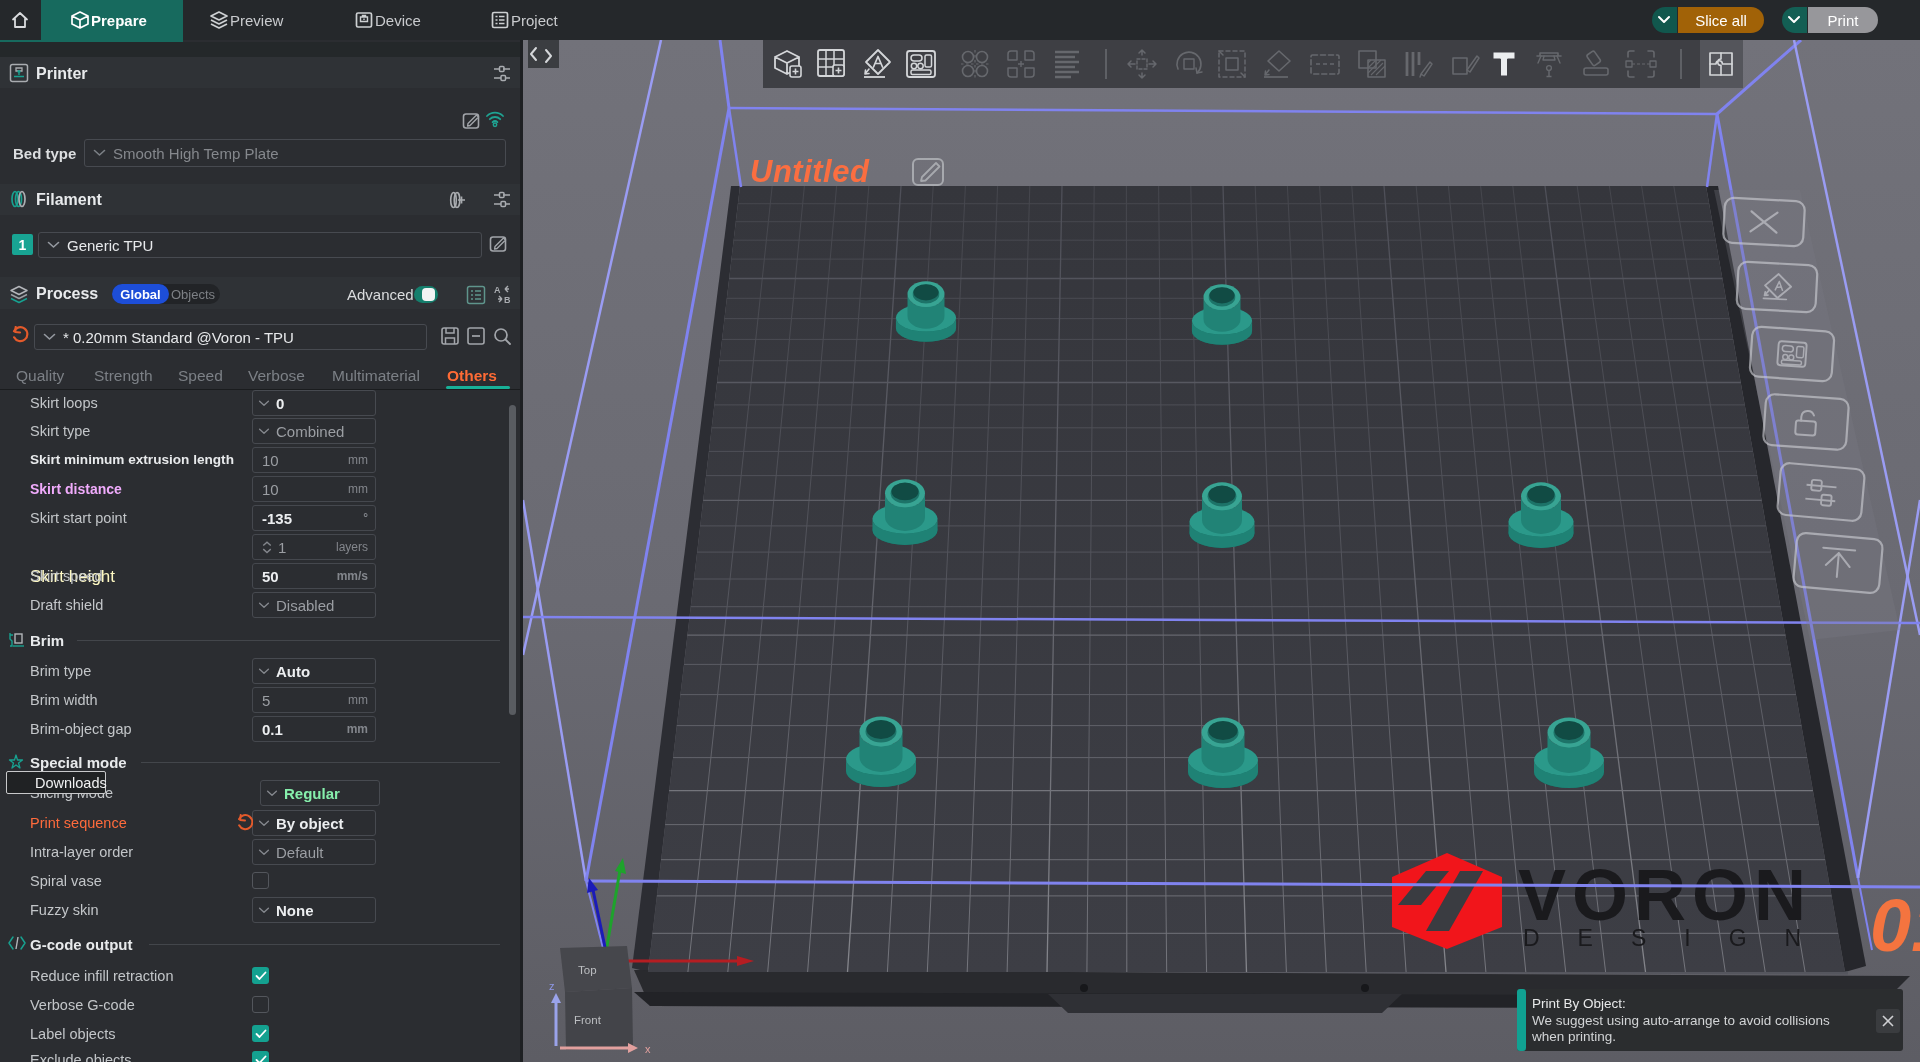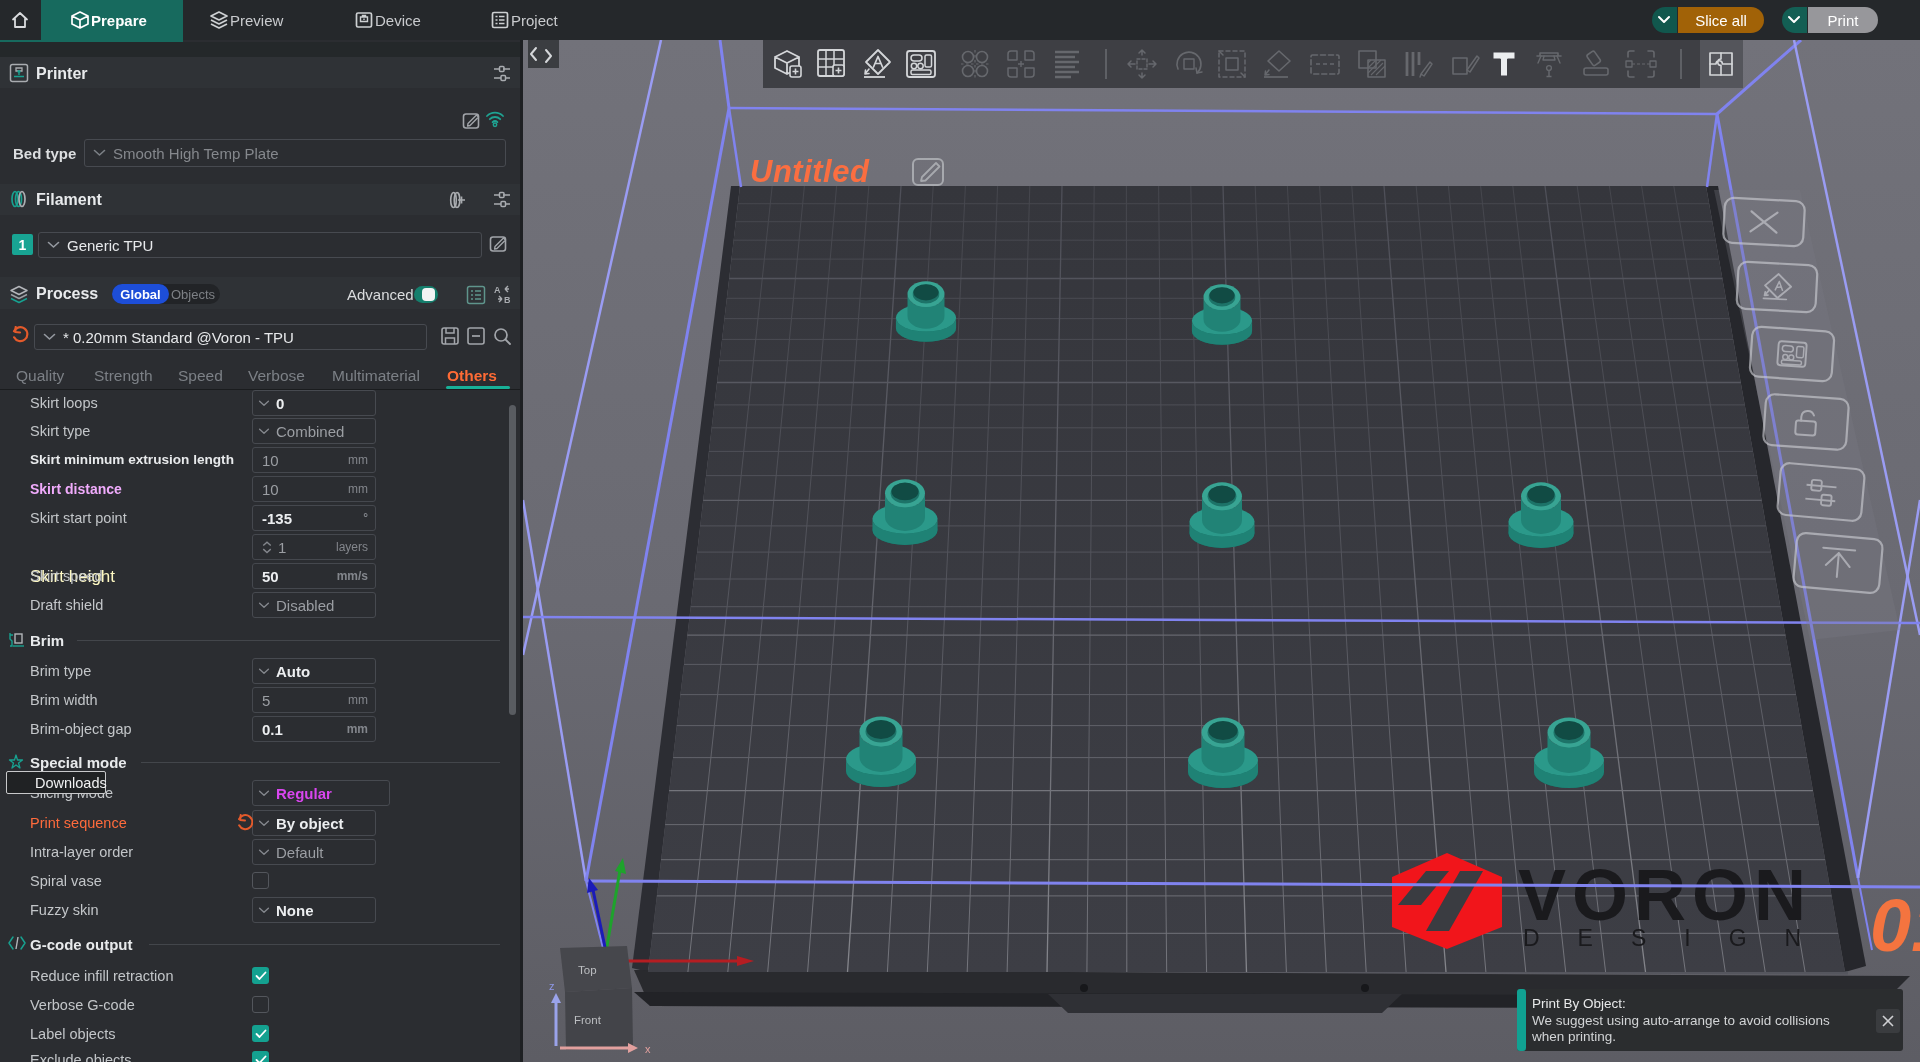--- a/index.html
+++ b/index.html
@@ -264,21 +264,21 @@
 <div class="lbl" style="top:681px;color:#c3c6c9;font-weight:400;font-size:14.5px">Brim-object gap</div>
     <div class="vbox" style="top:676px;color:#eceef0;font-weight:700">0.1<span class="unit">mm</span></div>
 <div class="abs" style="left:7px;top:713px">
       <svg width="18" height="18" viewBox="0 0 18 18" style="">
         <path d="M9 2 L10.5 7 L15.5 7 L11.5 10 L13 15 L9 12 L5 15 L6.5 10 L2.5 7 L7.5 7 Z" fill="none" stroke="#18a190" stroke-width="1.3" stroke-linejoin="round"></path>
       </svg>
     </div>
     <div class="shead" style="top:714px">Special mode</div>
     <div class="abs" style="left:141px;top:722px;width:359px;height:1px;background:#43464b"></div>
 <div class="lbl" style="top:745px;color:#c3c6c9;font-weight:400">Slicing Mode</div>
-    <div class="combo" style="left:252px;top:740px;width:138px;color:#d946ef;font-weight:700"><span class="chev" style="margin:0 6px 0 5px">
+    <div class="combo" style="left:260px;top:740px;width:120px;color:#86efac;font-weight:700"><span class="chev" style="margin:0 6px 0 5px">
         <svg width="12" height="7" viewBox="0 0 13 8">
           <path d="M1.5 1.5 L6.5 6 L11.5 1.5" fill="none" stroke="#84878d" stroke-width="1.6" stroke-linecap="round" stroke-linejoin="round"></path>
         </svg>
       </span>Regular</div>
 <div class="lbl" style="top:775px;color:#ff6b3c;font-weight:400">Print sequence</div>
     <div class="combo" style="left:252px;top:770px;width:124px;color:#eceef0;font-weight:700"><span class="chev" style="margin:0 6px 0 5px">
         <svg width="12" height="7" viewBox="0 0 13 8">
           <path d="M1.5 1.5 L6.5 6 L11.5 1.5" fill="none" stroke="#84878d" stroke-width="1.6" stroke-linecap="round" stroke-linejoin="round"></path>
         </svg>
       </span>By object</div>

